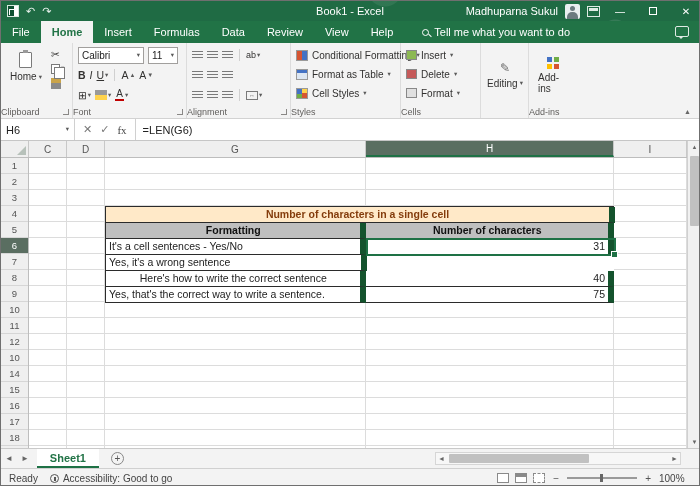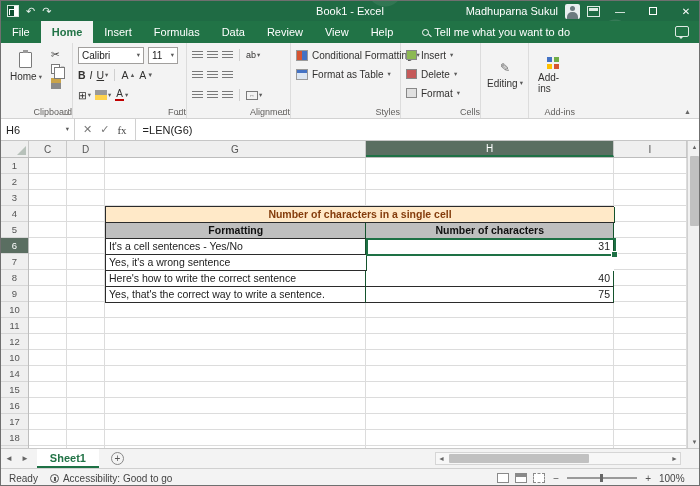--- a/index.html
+++ b/index.html
@@ -33,21 +33,21 @@
 .rtab.active{background:#f3f3f3;color:#217346;font-weight:bold}
 .tellme{display:flex;align-items:center;gap:5px;font-size:11px;padding:0 8px;margin-left:10px;white-space:nowrap}
 .lens{width:7px;height:7px;border:1px solid #fff;border-radius:50%;position:relative;display:inline-block}
 .lens::after{content:"";position:absolute;left:5px;top:5px;width:4px;height:1px;background:#fff;transform:rotate(45deg)}
 .comment{width:14px;height:11px;border:1px solid #dfeae4;border-radius:2px;margin:5px 10px 0 0;position:relative}
 .comment::after{content:"";position:absolute;left:2px;bottom:-3px;border-left:3px solid transparent;border-right:3px solid transparent;border-top:3px solid #dfeae4}
 
 
 .ribbon{height:76px;flex:0 0 76px;background:#f3f3f3;border-bottom:1px solid #d2d2d2;display:flex;position:relative}
 .rgroup{height:100%;border-right:1px solid #dcdcdc;position:relative;padding:3px 4px 14px 5px;display:flex;flex-direction:column;gap:2px}
-.glabel{position:absolute;bottom:1px;left:0;right:0;text-align:right;font-size:9px;color:#605e5c;white-space:nowrap}
+.glabel{position:absolute;bottom:1px;left:0;right:0;text-align:left;font-size:9px;color:#605e5c;white-space:nowrap}
 .launcher{position:absolute;bottom:3px;right:3px;width:6px;height:6px;border-right:1px solid #8a8886;border-bottom:1px solid #8a8886}
 .grow{display:flex;align-items:center;gap:4px;height:18px}
 .sbtn{font-size:10.5px;color:#323130;display:flex;align-items:center;gap:1px;line-height:1}
 .dd{font-size:6.5px;color:#5a5a5a;line-height:1}
 .tiny{font-size:6px;line-height:1;color:#5a5a5a}
 .combo{background:#fff;border:1px solid #a19f9d;height:17px;font-size:10px;color:#222;display:flex;align-items:center;justify-content:space-between;padding:0 3px;gap:3px;white-space:nowrap}
 .vsep{width:1px;height:12px;background:#d0d0d0;margin:0 2px}
 .bigbtn{display:flex;flex-direction:column;align-items:center;justify-content:center;font-size:10px;color:#323130;gap:3px;padding:2px 4px;flex:1}
 .clipicon{width:13px;height:16px;background:#fff;border:1px solid #7a7a7a;position:relative;border-radius:1px}
 .clipicon::before{content:"";position:absolute;top:-3px;left:3px;width:5px;height:3px;background:#9a9a9a}
@@ -91,21 +91,21 @@
 .colh{height:100%;border-right:1px solid #c8c8c8;font-size:10px;color:#555;display:flex;align-items:center;justify-content:center}
 .colh.sel{background:#5a6e61;color:#fff;border-bottom:2px solid #1e7145}
 .gridbody{display:flex;height:290px;overflow:hidden}
 .rowheads{width:28px;flex:0 0 28px;background:#efefef;border-right:1px solid #bdbdbd}
 .rowh{height:16px;font-size:9.5px;color:#555;display:flex;align-items:center;justify-content:center;border-bottom:1px solid #d6d6d6}
 .rowh.sel{background:#5a6e61;color:#fff}
 .cellsarea{position:relative;width:658px;background:repeating-linear-gradient(to bottom,#fff 0 15px,#dcdcdc 15px 16px)}
 .vline{position:absolute;top:0;bottom:0;width:1px;background:#dcdcdc}
 .xtable{position:absolute;left:76px;top:48px;width:509px;border-left:1px solid #2b2b2b;border-top:1px solid #2b2b2b;background:#fff;z-index:2}
 .trow{display:flex}
-.tcell{height:16px;border-right:1px solid #14532d;border-bottom:1px solid #2b2b2b;font-size:10.5px;line-height:14px;padding:0 3px;overflow:hidden;white-space:nowrap}
+.tcell{height:16px;border-right:6px solid #14532d;border-bottom:1px solid #2b2b2b;font-size:10.5px;line-height:14px;padding:0 3px;overflow:hidden;white-space:nowrap}
 .ttl{width:509px;background:#ffe9c8;color:#843c0c;font-weight:bold;text-align:center}
 .thd{background:#bfbfbf;font-weight:bold;text-align:center;color:#111}
 .num{text-align:right}
 .selbox{position:absolute;left:260px;top:31px;width:250px;height:18px;border:2px solid #1e7145;z-index:3}
 .selbox::after{content:"";position:absolute;right:-4px;bottom:-4px;width:5px;height:5px;background:#1e7145;border:1px solid #fff}
 .vscroll{width:14px;flex:0 0 14px;background:#f1f1f1;border-left:1px solid #d0d0d0;display:flex;flex-direction:column;align-items:center;justify-content:space-between;font-size:6px;color:#666;padding:3px 0;position:relative}
 .vthumb{position:absolute;top:15px;left:2px;width:9px;height:70px;background:#c1c1c1;border-radius:1px}
 
 
 .tabbar{height:20px;flex:0 0 20px;background:#f3f3f3;border-top:1px solid #c9c9c9;display:flex;align-items:center;font-size:11px;position:relative}
@@ -278,20 +278,25 @@
     <div class="rgroup" style="width:110px">
       <div style="display:flex;flex-direction:column;gap:1px">
           <div class="grow srow">
             <span class="si si0"></span>
             <span class="slabel">Conditional Formatting</span>
             <span class="dd">▾</span>
           </div>
           <div class="grow srow">
             <span class="si si1"></span>
             <span class="slabel">Format as Table</span>
+            <span class="dd">▾</span>
+          </div>
+          <div class="grow srow">
+            <span class="si si2"></span>
+            <span class="slabel">Cell Styles</span>
             <span class="dd">▾</span>
           </div>
         </div>
       <span class="glabel">Styles</span>
     </div>
 
     <div class="rgroup" style="width:80px">
       <div style="display:flex;flex-direction:column;gap:1px">
           <div class="grow srow">
             <span class="ci ci0"></span>
@@ -388,21 +393,21 @@
                 <div class="tcell thd" style="width: 248px;">Number of characters</div>
               </div>
               <div class="trow">
                 <div class="tcell" style="width: 261px;">It's a cell sentences - Yes/No</div>
                 <div class="tcell num" style="width: 248px;">31</div>
               </div>
               <div class="trow">
                 <div class="tcell" style="width: 261px;">Yes, it's a wrong sentence</div>
               </div>
               <div class="trow">
-                <div class="tcell" style="width: 261px;">Here's how to write the correct sentence</div>
+                <div class="tcell" style="width: 261px; text-align: center;">Here's how to write the correct sentence</div>
                 <div class="tcell num" style="width: 248px;">40</div>
               </div>
               <div class="trow">
                 <div class="tcell" style="width: 261px;">Yes, that's the correct way to write a sentence.</div>
                 <div class="tcell num" style="width: 248px;">75</div>
               </div>
               <div class="selbox"></div>
             </div>
         <div class="vline" style="left: 37px;"></div>
             <div class="vline" style="left: 75px;"></div>

